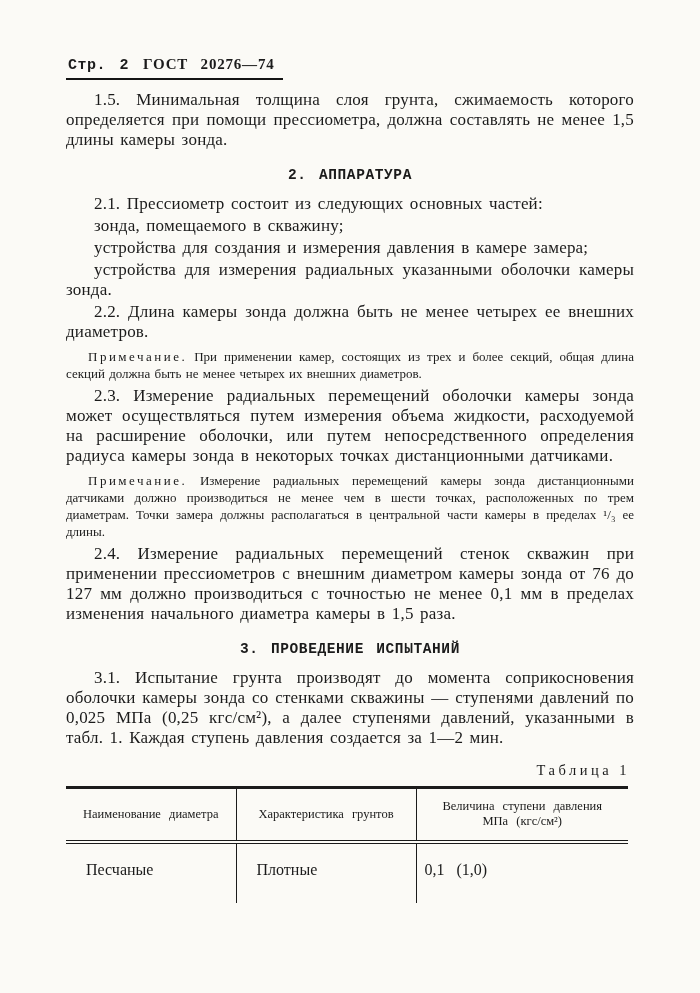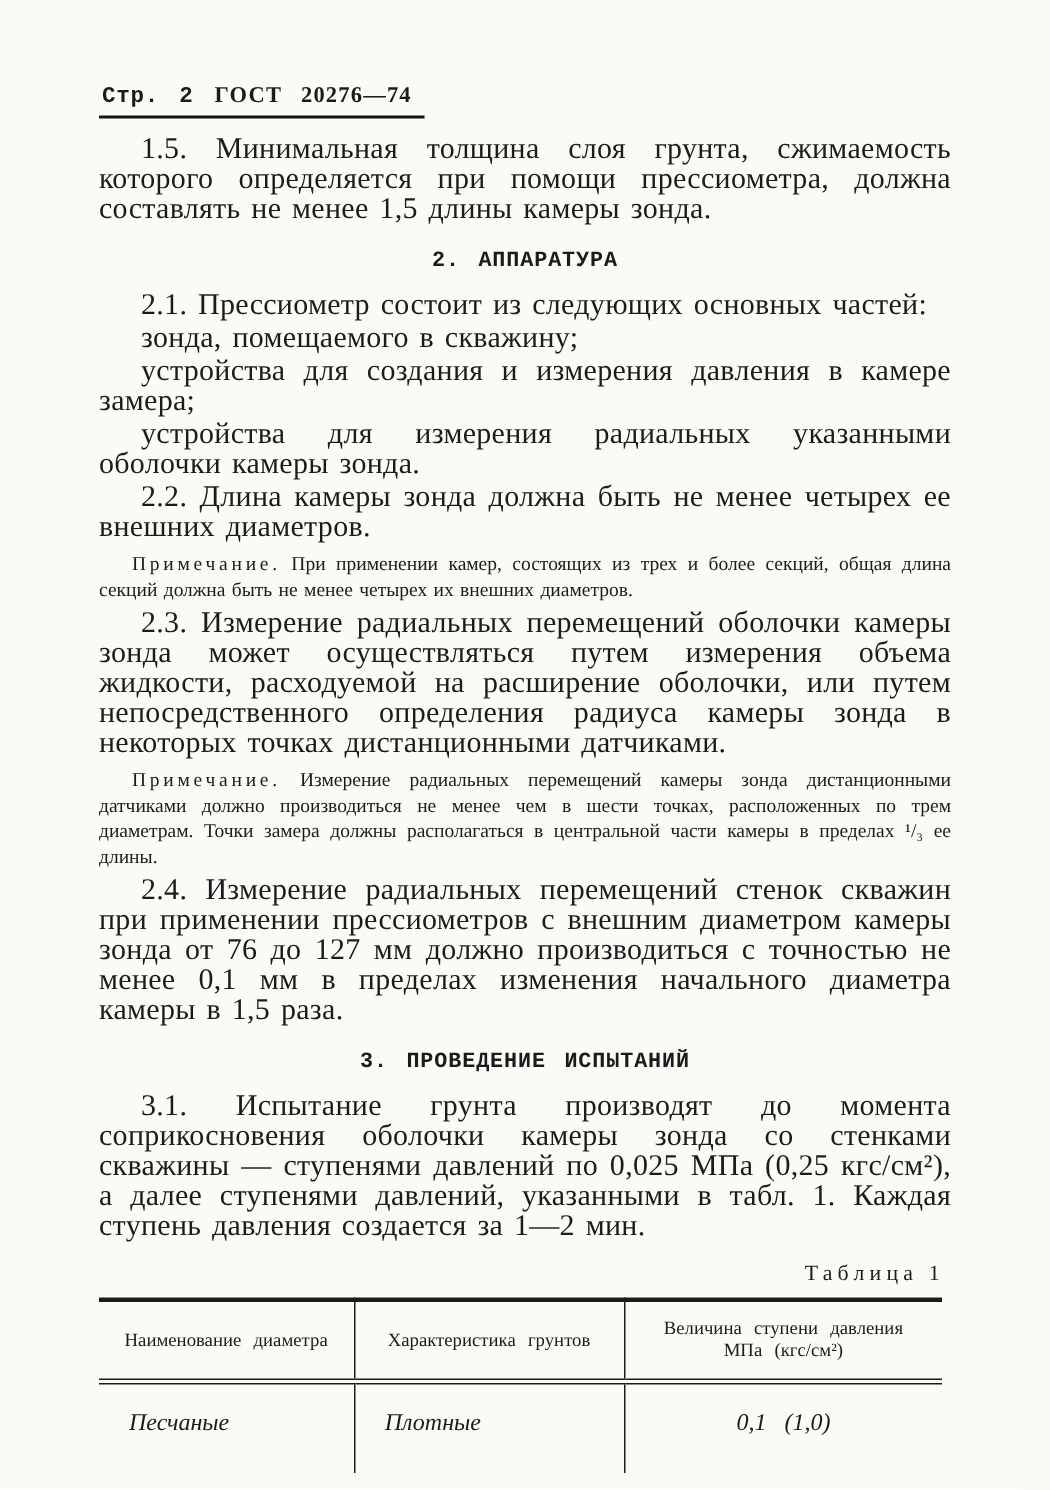--- a/index.html
+++ b/index.html
@@ -26,21 +26,21 @@
     letter-spacing:0.5px;
     word-spacing:4px;
     margin-right:14px;
   }
   .standard-number {
     font-family:Liberation Serif, serif;
     letter-spacing:0.8px;
     word-spacing:8px;
   }
   p.body-par {
-    font-size:20px;
+    font-size:17px;
     line-height:20px;
     margin:2px 0 0 0;
     text-align:justify;
     text-indent:28px;
     word-spacing:2px;
     letter-spacing:0.2px;
   }
   h2.section-heading {
     font-family:Liberation Mono, monospace;
     font-size:14.5px;
@@ -79,25 +79,24 @@
     vertical-align:middle;
     padding:10px 4px 11px 4px;
     border-bottom:4px double #1b1b1b;
     word-spacing:5px;
     white-space:pre-line;
   }
   .data-table td {
     font-size:16px;
     vertical-align:top;
     padding:17px 8px 24px 8px;
-    font-style:italic;
   }
   .data-table th + th, .data-table td + td { border-left:1.5px solid #1b1b1b; }
   td.cell-left { text-align:left; padding-left:20px; }
-  td.cell-center { text-align:center; word-spacing:8px;margin-left:42px; }
+  td.cell-center { text-align:left; word-spacing:8px;margin-left:42px; }
 </style>
 </head>
 <body>
 
 <div class="page">
 
   <div class="doc-header">
     <span class="page-label">Стр. 2</span><span class="standard-number">ГОСТ 20276—74</span>
   </div>
 

